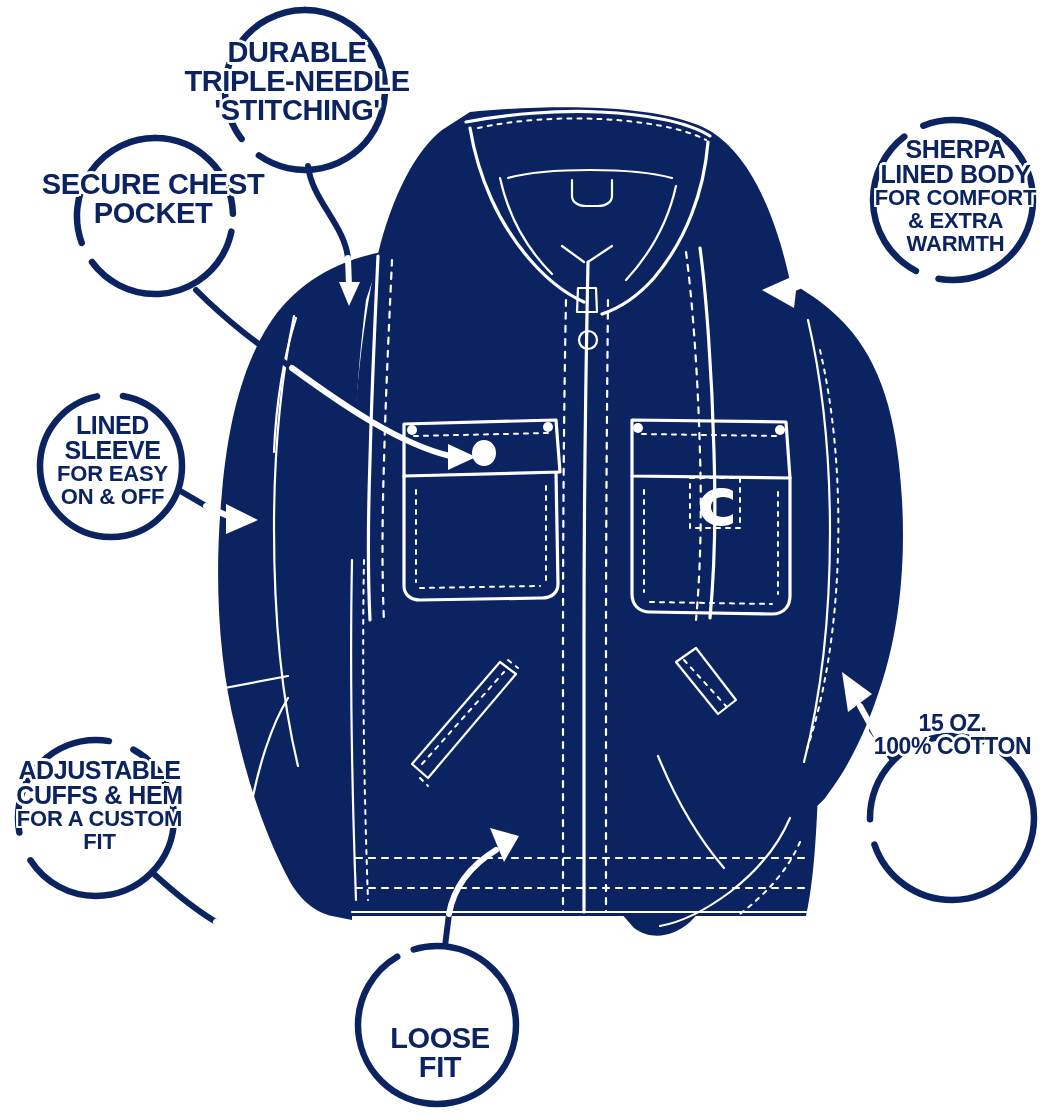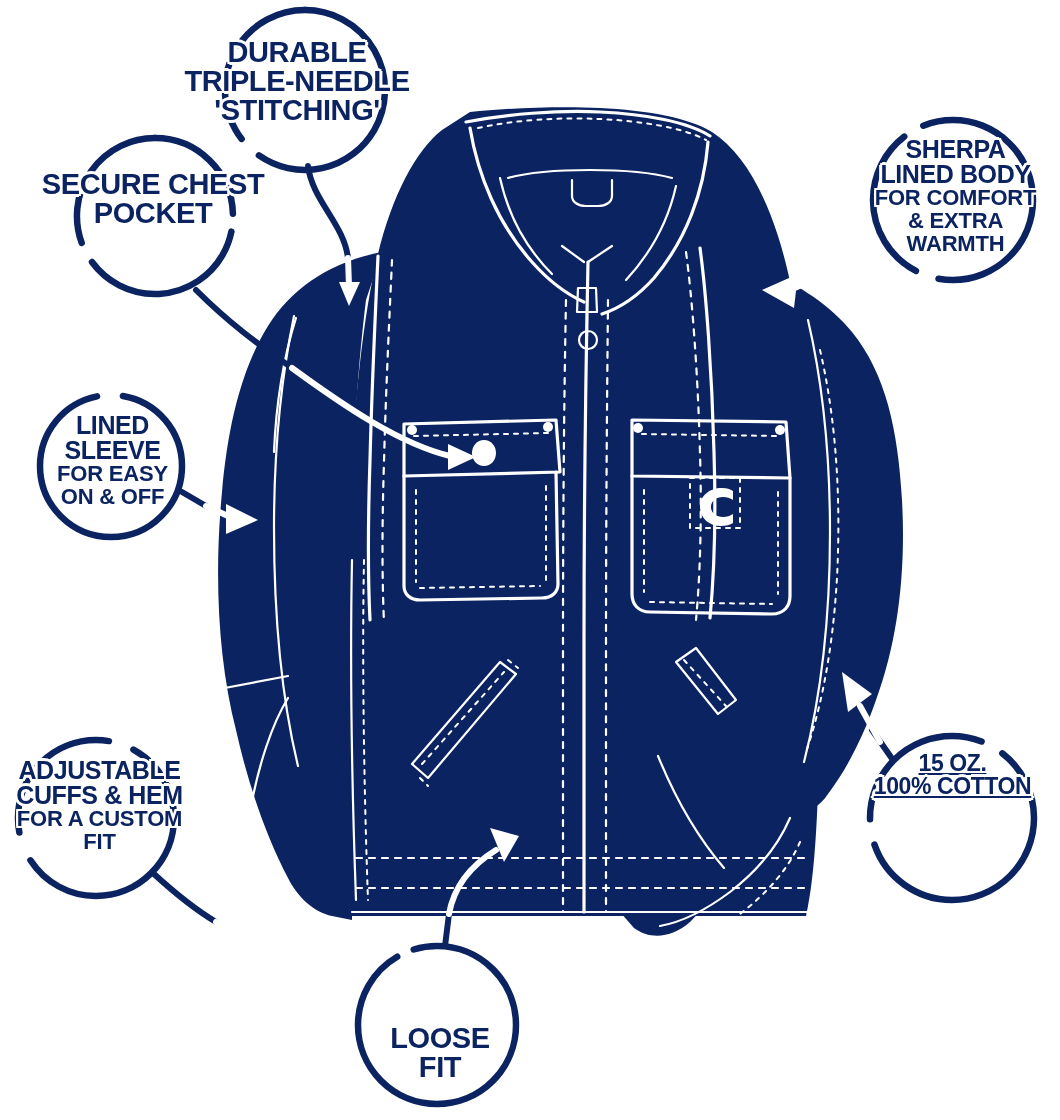--- a/index.html
+++ b/index.html
@@ -60,21 +60,21 @@
   }
   .callout-text.size-sm .big { font-size: 25px; }
   .callout-text.size-xs .big { font-size: 23px; }
 
   
   #t-stitching { left: 167px; top: 38px;  width: 260px; }
   #t-chest     { left: 23px;  top: 170px; width: 260px; }
   #t-sleeve    { left: 25px;  top: 413px; width: 175px; }
   #t-cuffs     { left: -8px;  top: 758px; width: 215px; }
   #t-sherpa    { left: 858px; top: 137px; width: 195px; }
-  #t-denim     { left: 845px; top: 752px; width: 215px; text-decoration: underline; }
+  #t-denim     { left: 845px; top: 712px; width: 215px; }
   #t-loose     { left: 355px; top: 1024px; width: 170px; }
 </style>
 </head>
 <body>
 
 <div id="stage">
 
   <svg id="artboard" viewBox="0 0 1060 1120" xmlns="http://www.w3.org/2000/svg">
 
     <defs>

